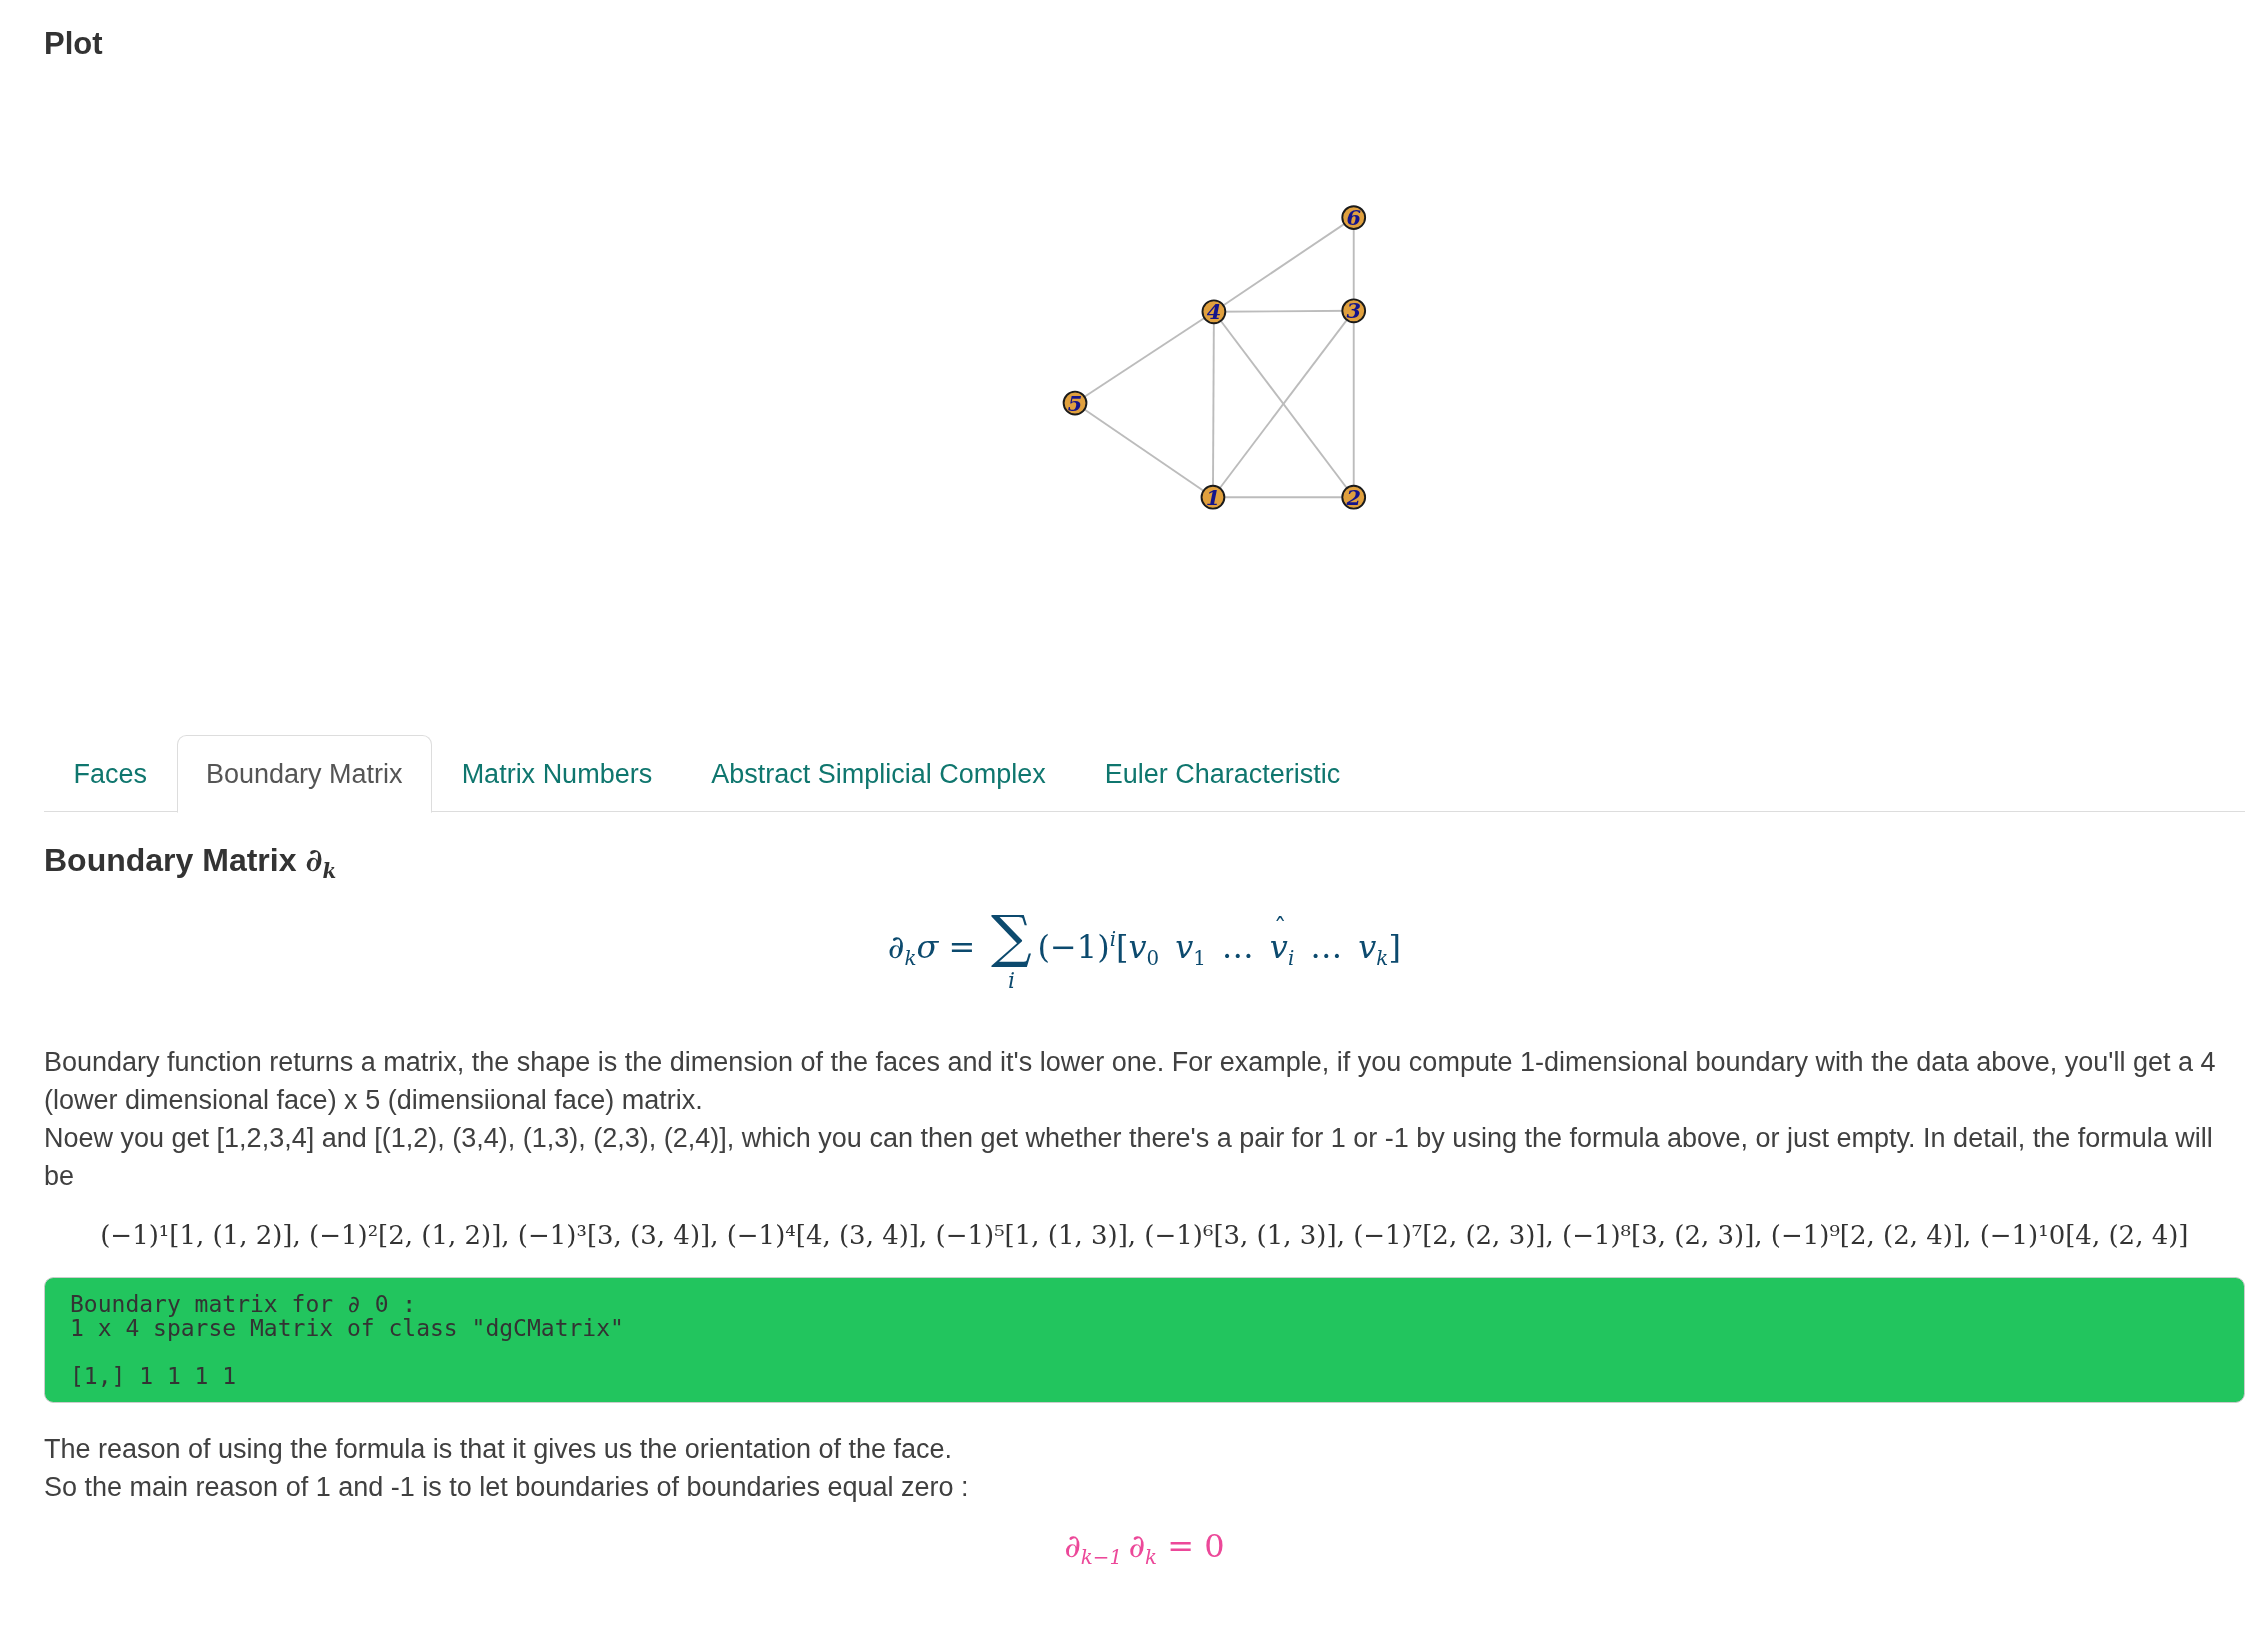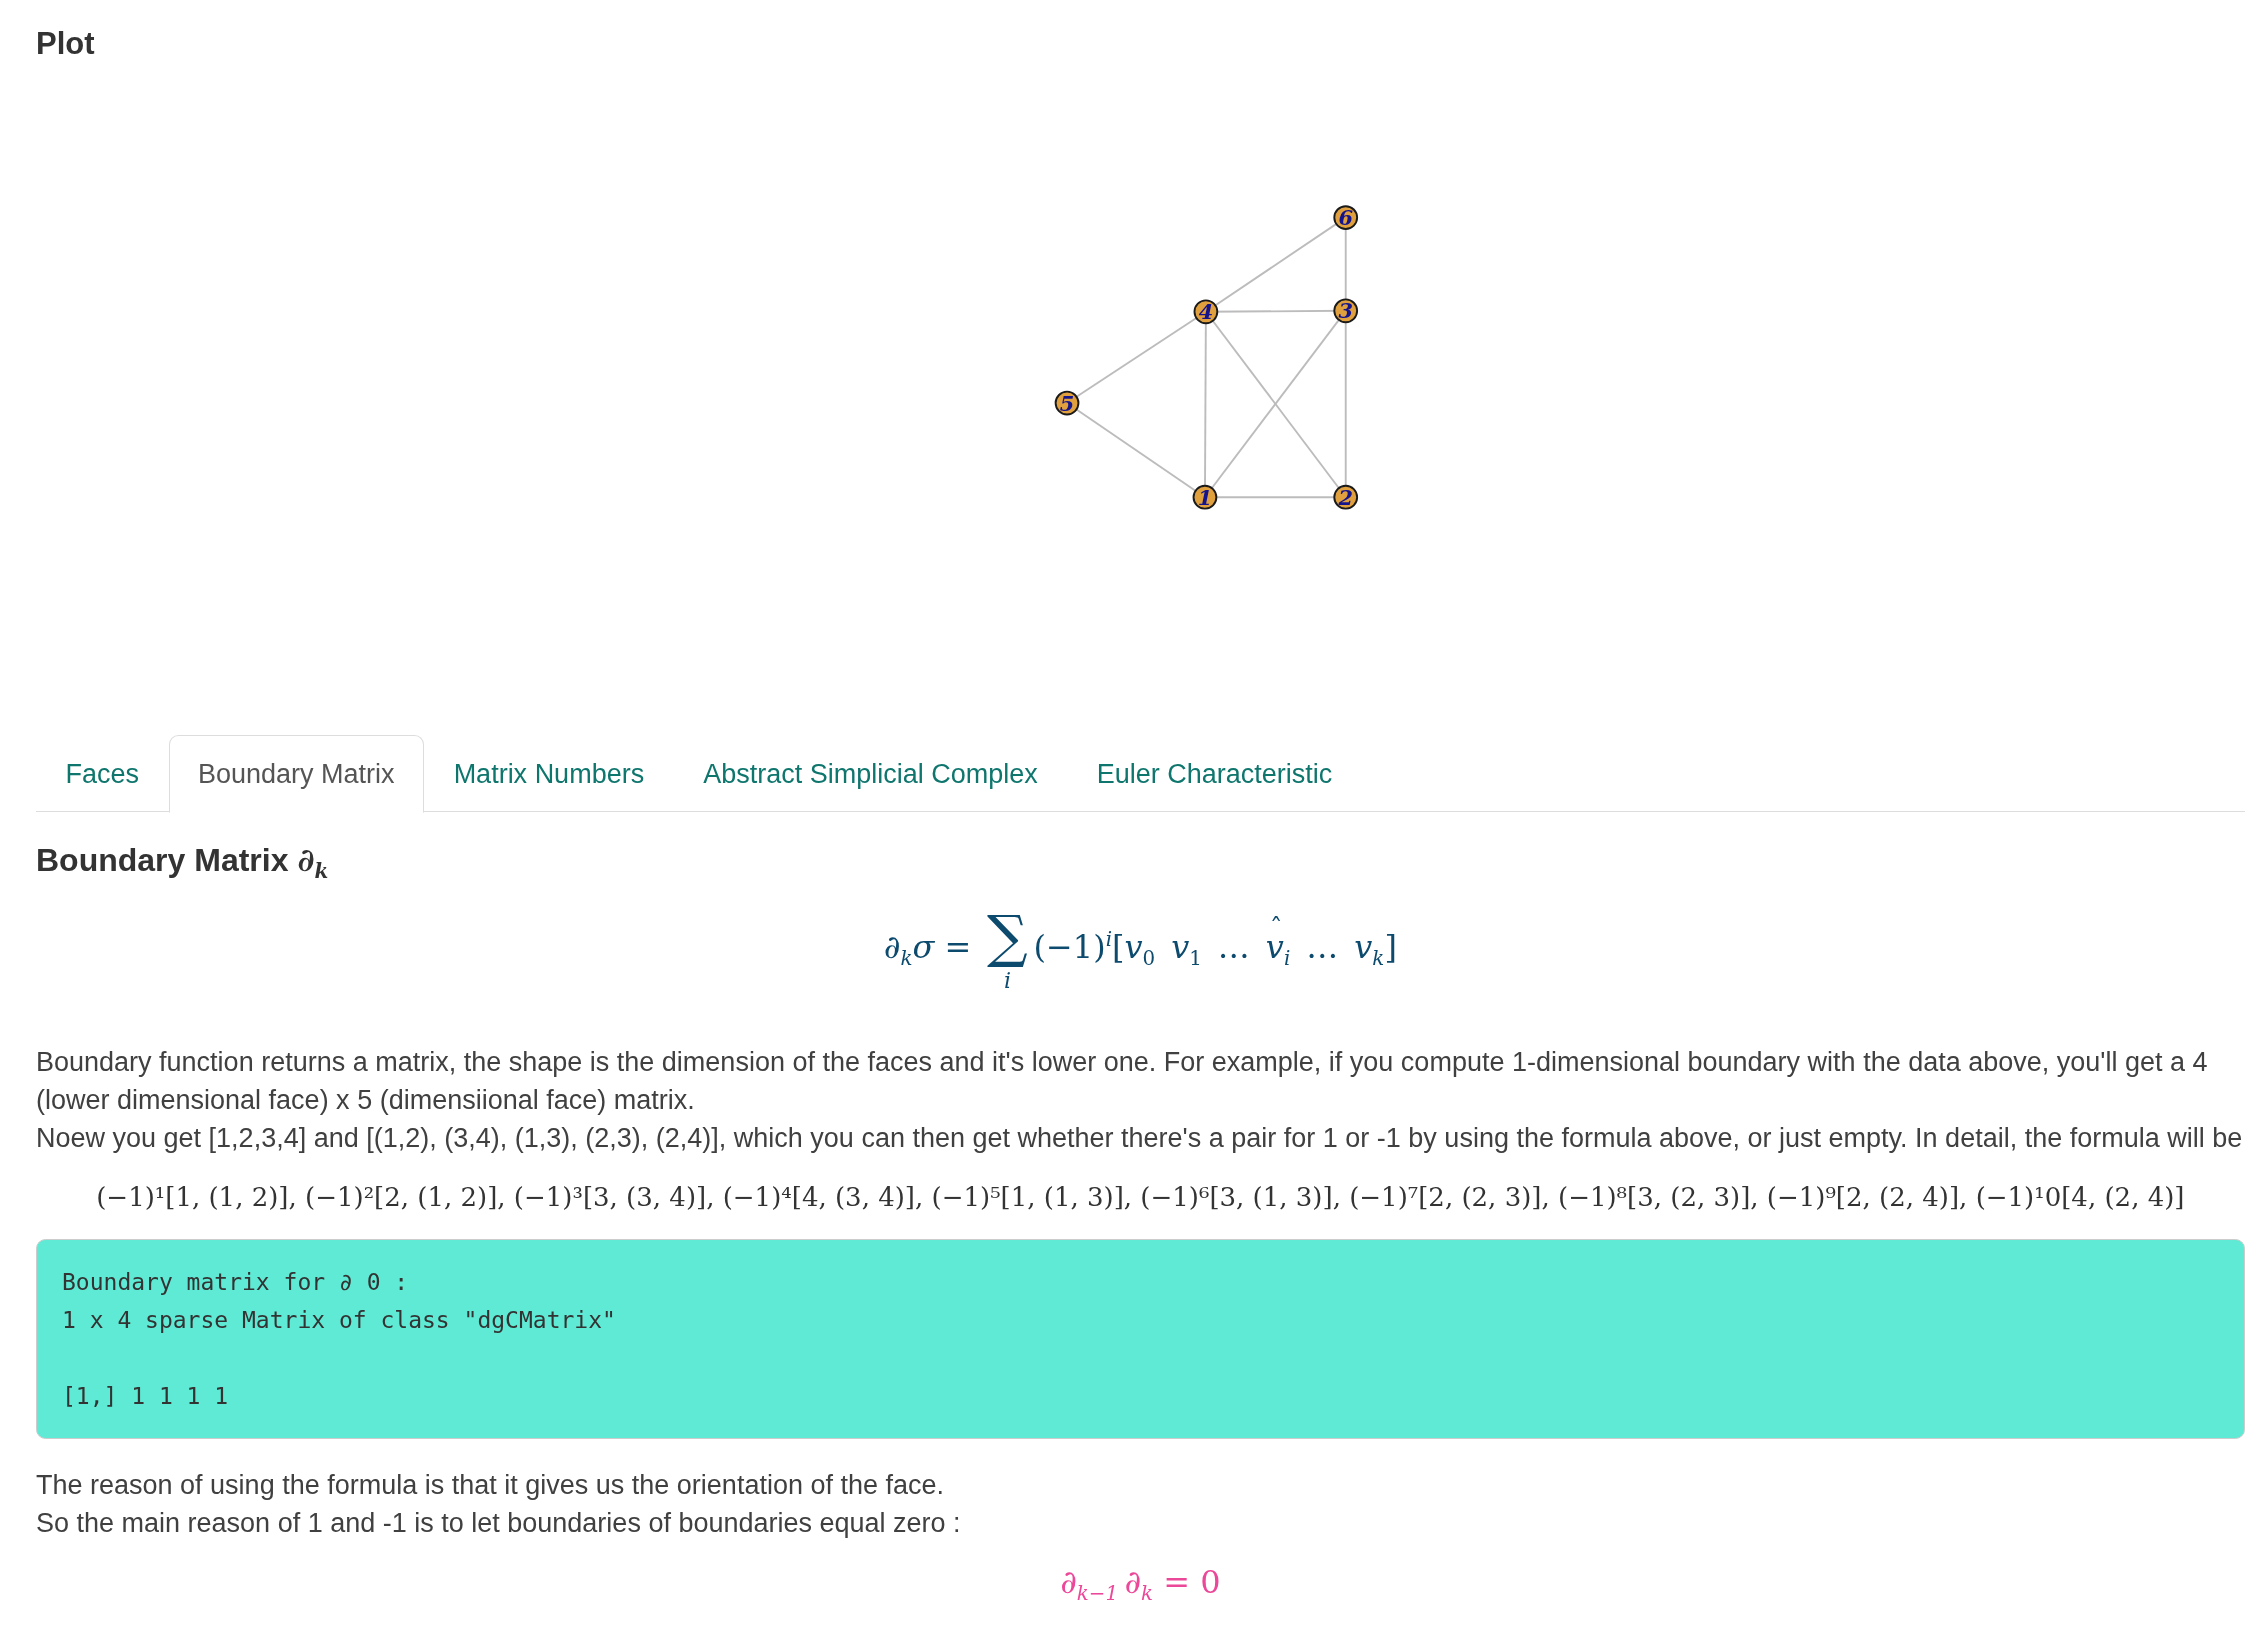--- a/index.html
+++ b/index.html
@@ -1,18 +1,18 @@
 <!DOCTYPE html>
 <html style="font-size:15px"><head>
 <meta charset="utf-8">
 <style>
   html,body{margin:0;padding:0;background:#ffffff;}
   body{width:2258px;height:1630px;overflow:hidden;
        font-family:"Liberation Sans", sans-serif;color:#404040;}
-  .container{padding:0 13.3px 0 36px;}
+  .container{padding:0 13.3px 0 36px;margin-left:8px;}
 
   
   .page-title{margin:25px 0 0 0;font-size:31px;line-height:38px;font-weight:bold;color:#333;}
   .plot-area{margin-top:27px;height:590px;position:relative;}
   .plot-area svg{position:absolute;left:0;top:0;}
 
   
   .nav-tabs{list-style:none;display:flex;margin:55px 0 0 0;padding:0;border-bottom:1.9px solid #ddd;}
   .nav-tabs li{margin-bottom:-1.9px;}
   .nav-tabs li a{display:block;padding:19px 28.5px;font-size:27px;line-height:38px;
@@ -34,23 +34,23 @@
   .bigop .under{font-size:22px;line-height:23px;font-style:italic;margin-top:1.9px;}
   .hatwrap{position:relative;display:inline-block;}
   .hatwrap .hat{position:absolute;left:3.8px;top:-15px;font-size:0.8em;font-style:normal;}
 
   .para{margin:0;font-size:27px;line-height:38px;color:#404040;}
   .para.first{margin-top:51px;}
 
   .expansion{margin-top:25px;text-align:center;white-space:nowrap;
              font-family:"DejaVu Serif", serif;font-size:26px;color:#333;}
 
-  pre.code-block{margin:27px 0 0 0;background:#5eead4;border:1.9px solid #ccc;border-radius:9.5px;
-                 padding:23px 25px;font-family:"DejaVu Sans Mono", monospace;
-                 font-size:23px;line-height:38px;color:#333;white-space:pre;}
+  pre.code-block{margin:27px 0 0 0;background:#22c55e;border:1.9px solid #ccc;border-radius:9.5px;
+                 padding:14px 25px;font-family:"DejaVu Sans Mono", monospace;
+                 font-size:23px;line-height:24px;color:#333;white-space:pre;}
 
   .closing{margin-top:27px;}
   .final-formula{margin-top:21px;text-align:center;font-family:"DejaVu Serif", serif;
                  font-size:32px;color:#ec4899;}
 </style>
 </head>
 <body>
 
 <div class="container">
 

